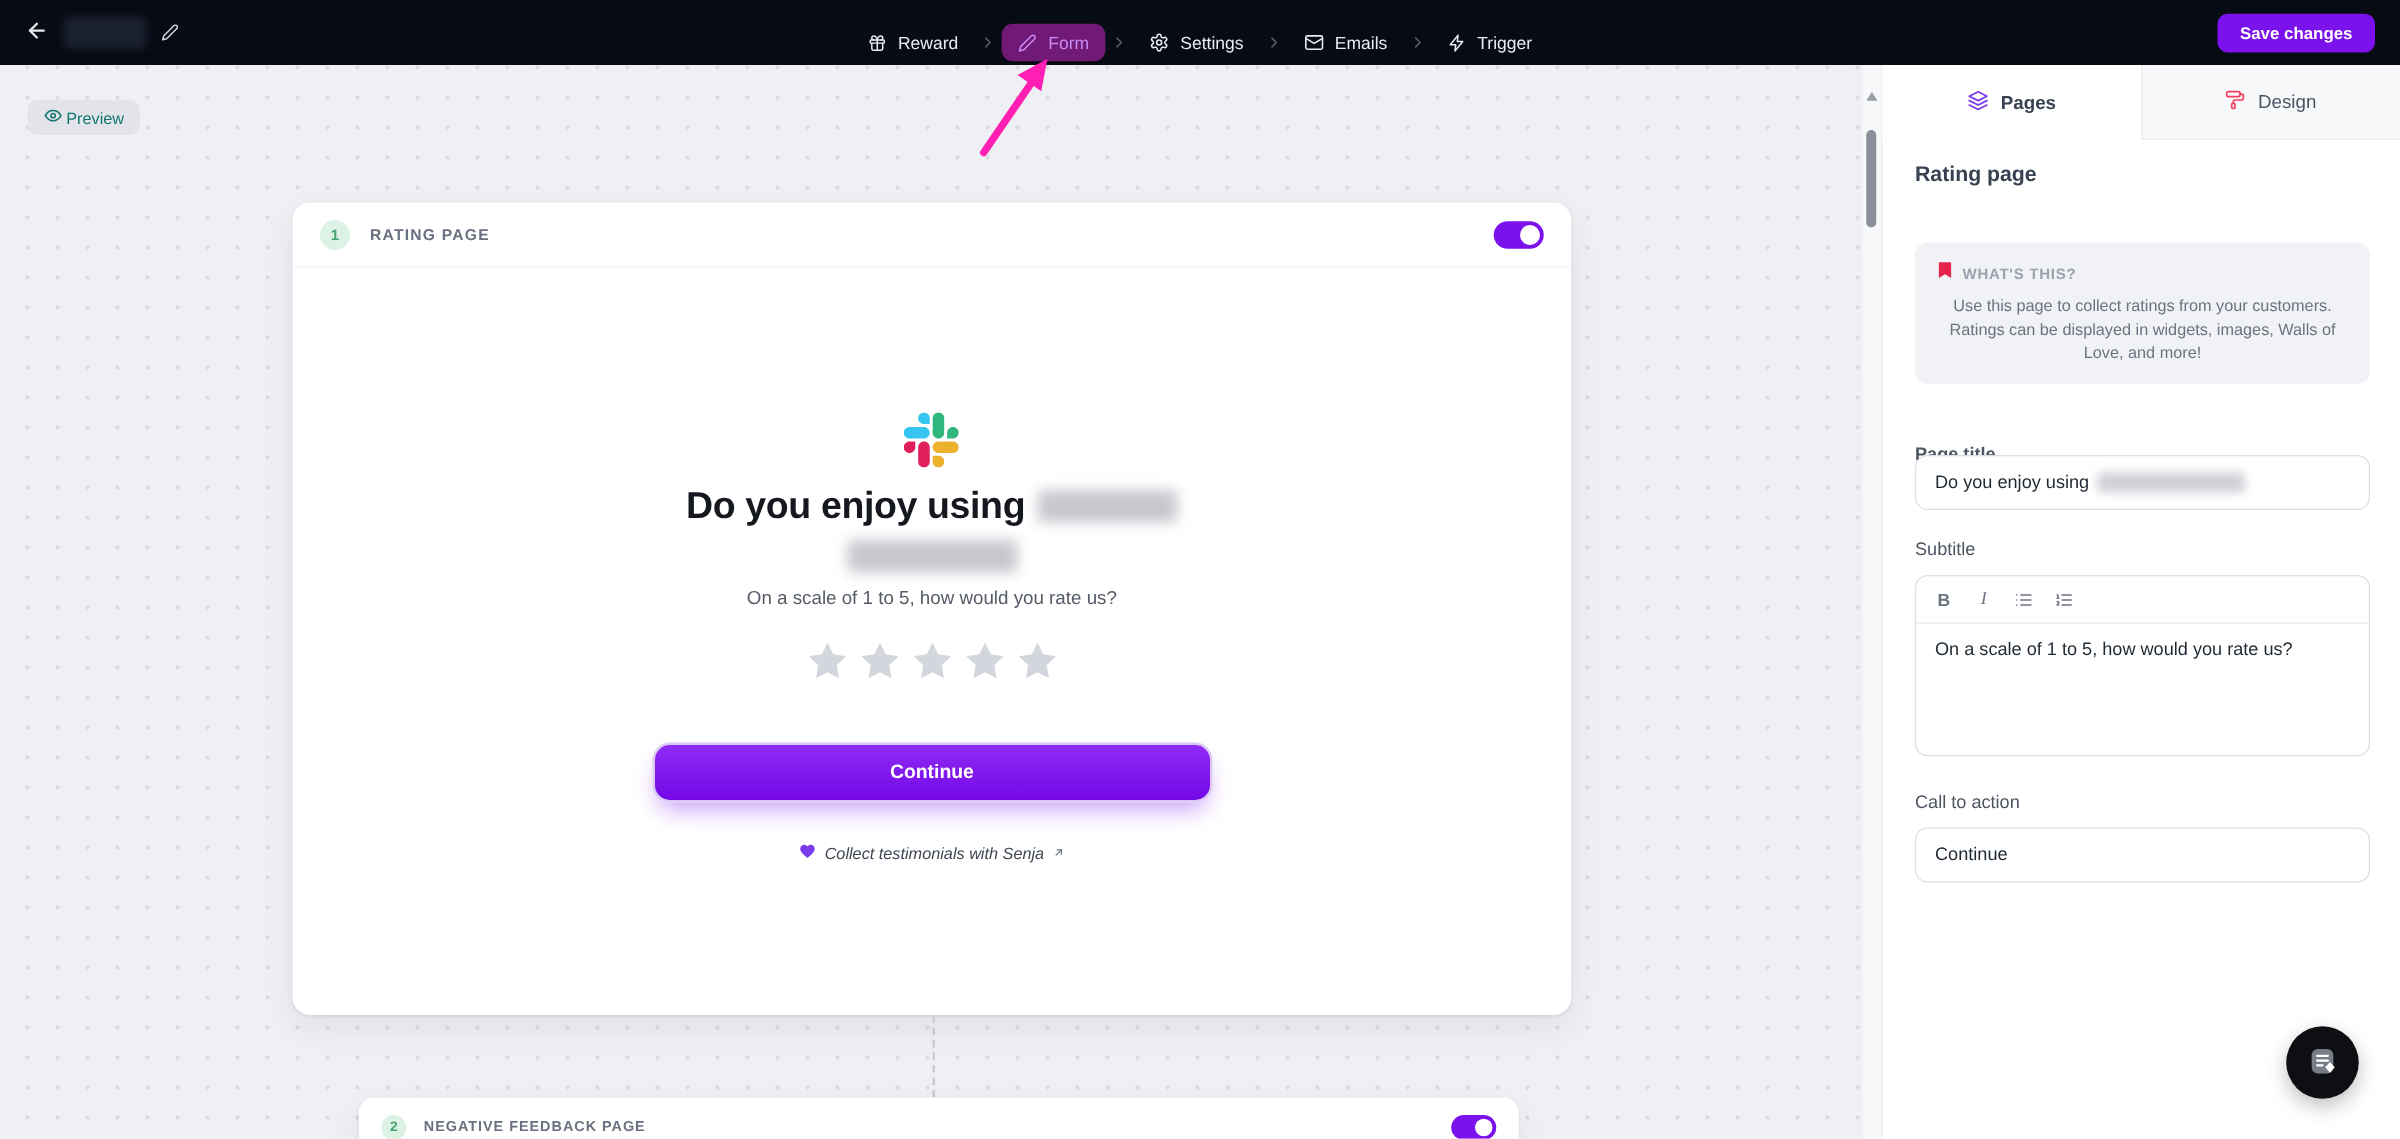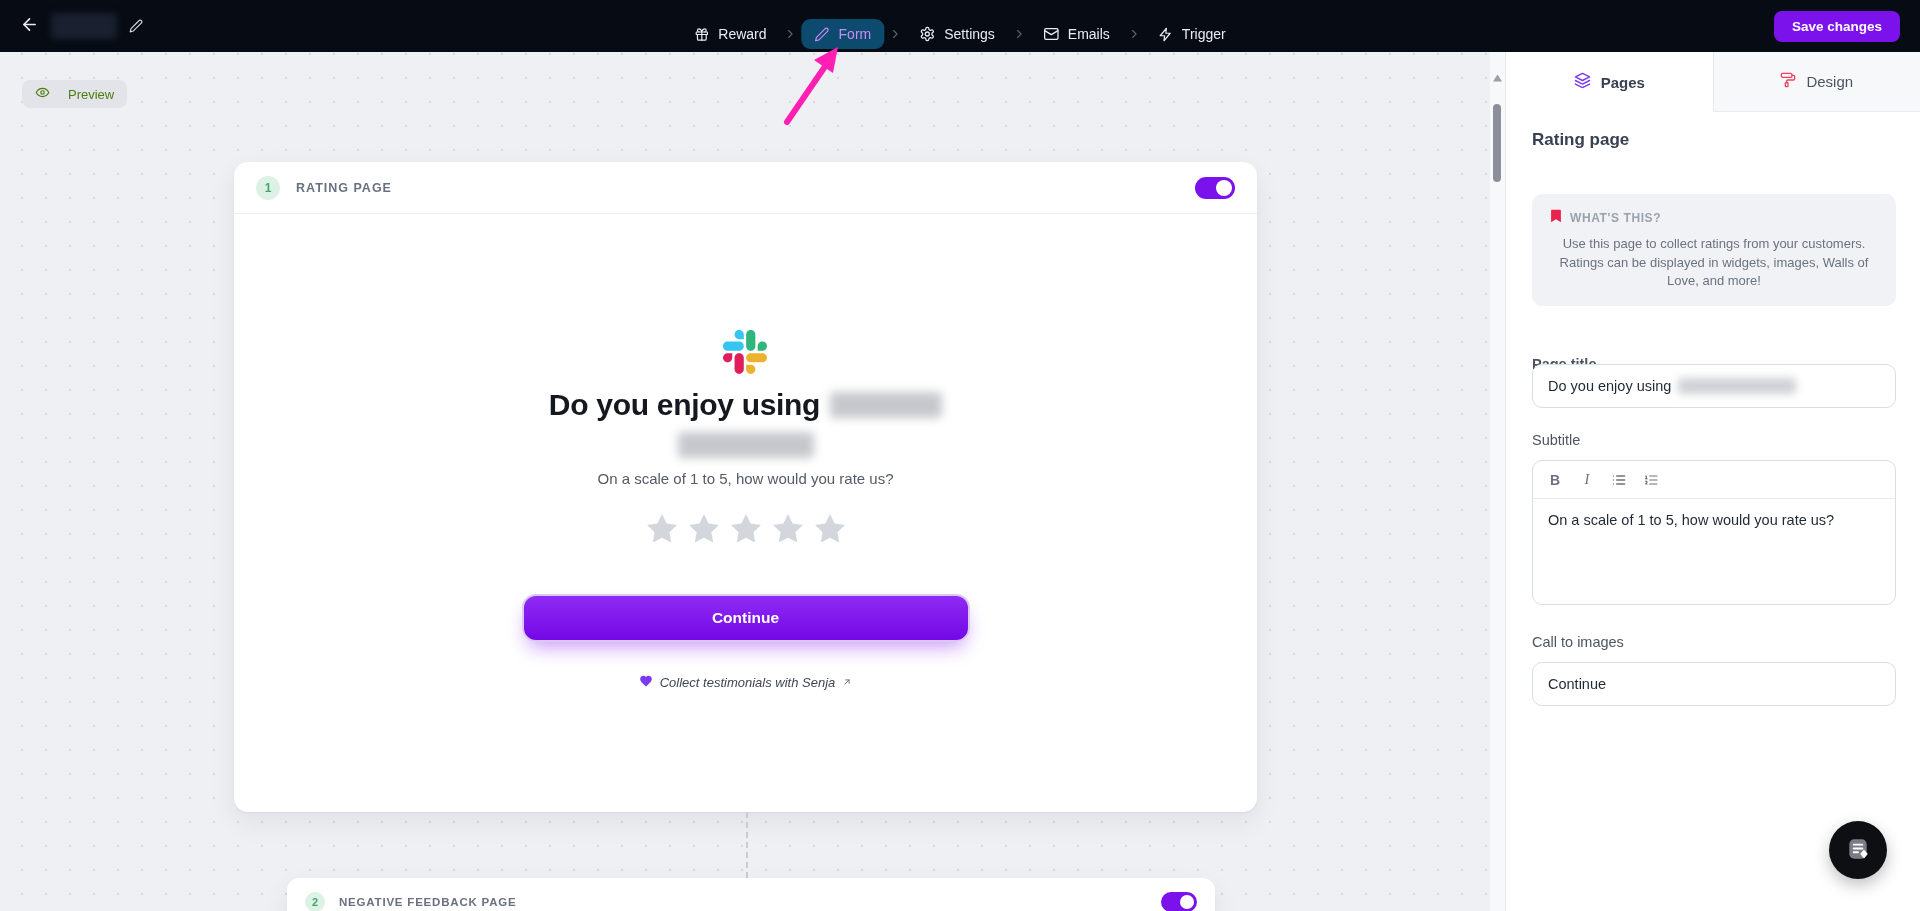--- a/index.html
+++ b/index.html
@@ -7,37 +7,37 @@
 
   
   .topbar { height:52px; background:#070B14; display:flex; align-items:center; padding:0 20px; position:relative; z-index:30; }
   .topbar-left { display:flex; align-items:center; gap:12px; }
   .back-btn { background:none; border:none; color:#E8EAEE; cursor:pointer; display:flex; align-items:center; }
   .ws-redact { width:66px; height:26px; background:#1A2030; border-radius:4px; filter:blur(3px); }
   .edit-pencil { color:#D6D9E0; display:flex; }
   .breadcrumb { position:absolute; left:50%; top:0; height:68px; transform:translateX(-50%); display:flex; align-items:center; gap:4px; }
   .crumb { display:flex; align-items:center; gap:9px; color:#EAECF1; font-size:14px; font-weight:500; padding:7px 13px; border-radius:9px; cursor:pointer; white-space:nowrap; }
   .crumb svg { display:block; }
-  .crumb.active { background:#0c4a6e; color:#C98BF8; }
+  .crumb.active { background:#701a75; color:#C98BF8; }
   .crumb-sep { color:#59606E; display:flex; }
   .save-btn { margin-left:auto; background:#7B12EC; color:#fff; border:none; font-family:inherit;
               font-size:13.5px; font-weight:700; padding:8px 18px; border-radius:8px; cursor:pointer; }
 
   
   .main { display:flex; height:859px; }
   .canvas { position:relative; width:1505px; overflow:hidden;
             background-color:#EFF0F4;
             background-image:radial-gradient(circle, #D7D9DF 1.3px, transparent 1.5px);
             background-size:24px 24px; background-position:10px 14px; }
   .panel { position:relative; width:415px; background:#fff; border-left:1px solid #E8EAEE; }
 
   
-  .preview-btn { position:absolute; left:22px; top:28px; display:flex; align-items:center; gap:18px;
+  .preview-btn { position:absolute; left:22px; top:28px; display:flex; align-items:center; gap:3px;
                  background:#E2E4EA; border:none; border-radius:8px; padding:5px 13px;
-                 font-family:inherit; font-size:13px; font-weight:500; color:#4d7c0f; cursor:pointer;text-align:right; }
+                 font-family:inherit; font-size:13px; font-weight:500; color:#0f766e; cursor:pointer;text-align:right; }
 
   .card { position:absolute; background:#fff; border-radius:14px;
           box-shadow:0 1px 2px rgba(16,24,40,.06), 0 10px 28px rgba(16,24,40,.07); }
   .card1 { left:234px; top:110px; width:1023px; height:650px; }
   .card-head { height:52px; display:flex; align-items:center; padding:0 22px; border-bottom:1px solid #EEEFF3; }
   .step-badge { width:24px; height:24px; border-radius:50%; background:#DCF2E5; color:#47A46F;
                 font-size:12px; font-weight:700; display:flex; align-items:center; justify-content:center; }
   .card-label { margin-left:16px; font-size:12.5px; font-weight:700; letter-spacing:1px; color:#697080; }
   .toggle { margin-left:auto; width:40px; height:22px; border-radius:11px; background:#7B12EC; position:relative; cursor:pointer; }
   .toggle .knob { position:absolute; right:3px; top:3px; width:16px; height:16px; border-radius:50%; background:#fff; }
@@ -372,21 +372,21 @@
               <path d="M10 6h11M10 12h11M10 18h11"></path>
               <path d="M4 6h1v4"></path>
               <path d="M4 10h2"></path>
               <path d="M6 18H4c0-1 2-2 2-3s-1-1.5-2-1"></path>
             </svg>
         </button>
       </div>
       <div class="editor-content">On a scale of 1 to 5, how would you rate us?</div>
     </div>
 
-    <label class="field-label lbl-cta">Call to images</label>
+    <label class="field-label lbl-cta">Call to action</label>
     <input class="text-input in-cta" value="Continue" style="">
 
     <button class="fab">
       <span>
         <svg width="26" height="26" viewBox="0 0 24 24">
           <rect x="4" y="3" width="16" height="18" rx="4.5" fill="#787D87"></rect>
           <line x1="8" y1="8" x2="16" y2="8" stroke="#fff" stroke-width="1.7" stroke-linecap="round"></line>
           <line x1="8" y1="11.5" x2="16" y2="11.5" stroke="#fff" stroke-width="1.7" stroke-linecap="round"></line>
           <line x1="8" y1="15" x2="12" y2="15" stroke="#fff" stroke-width="1.7" stroke-linecap="round"></line>
           <polygon points="17.5,12.5 21,16.5 17.5,20.5 14,16.5" fill="#fff"></polygon>

